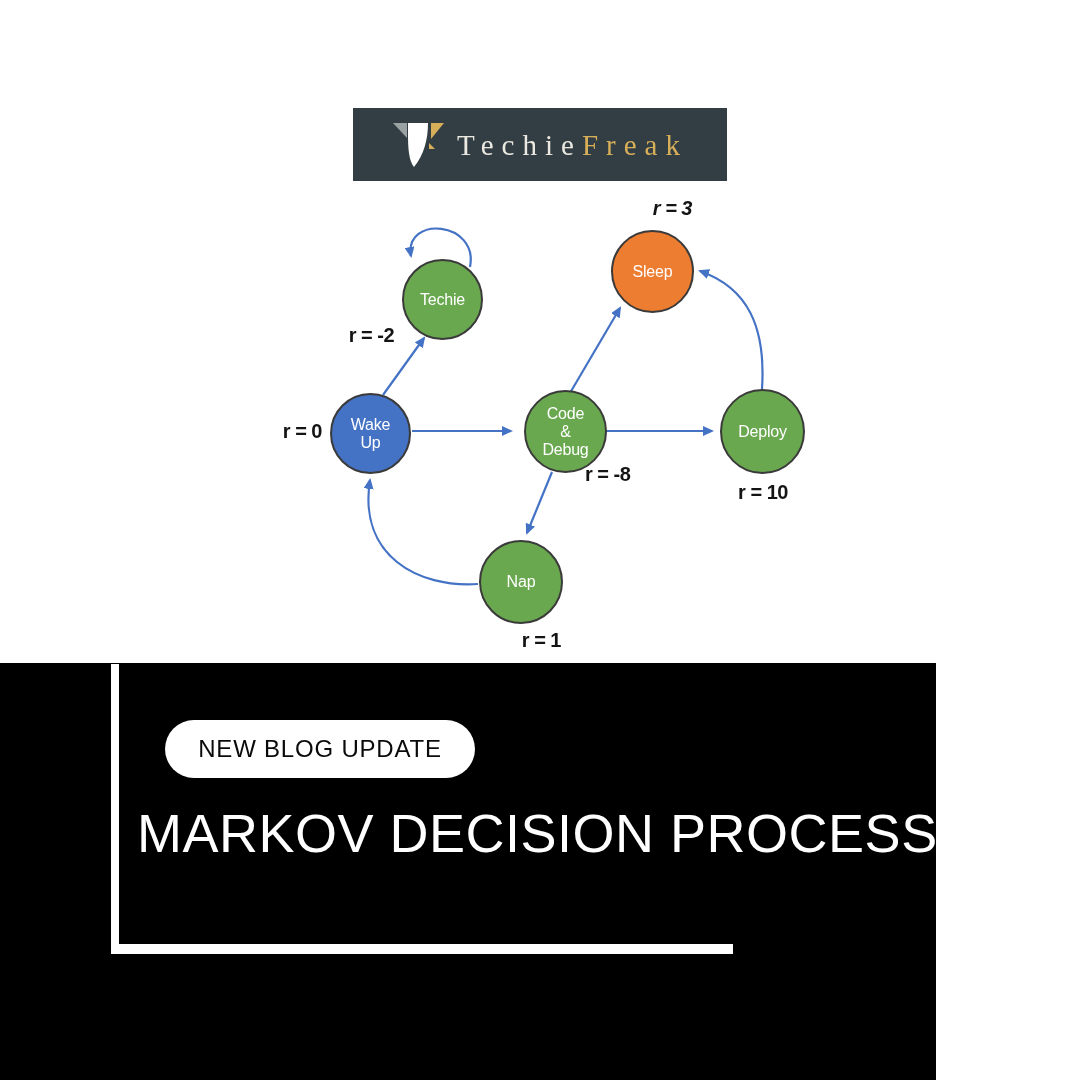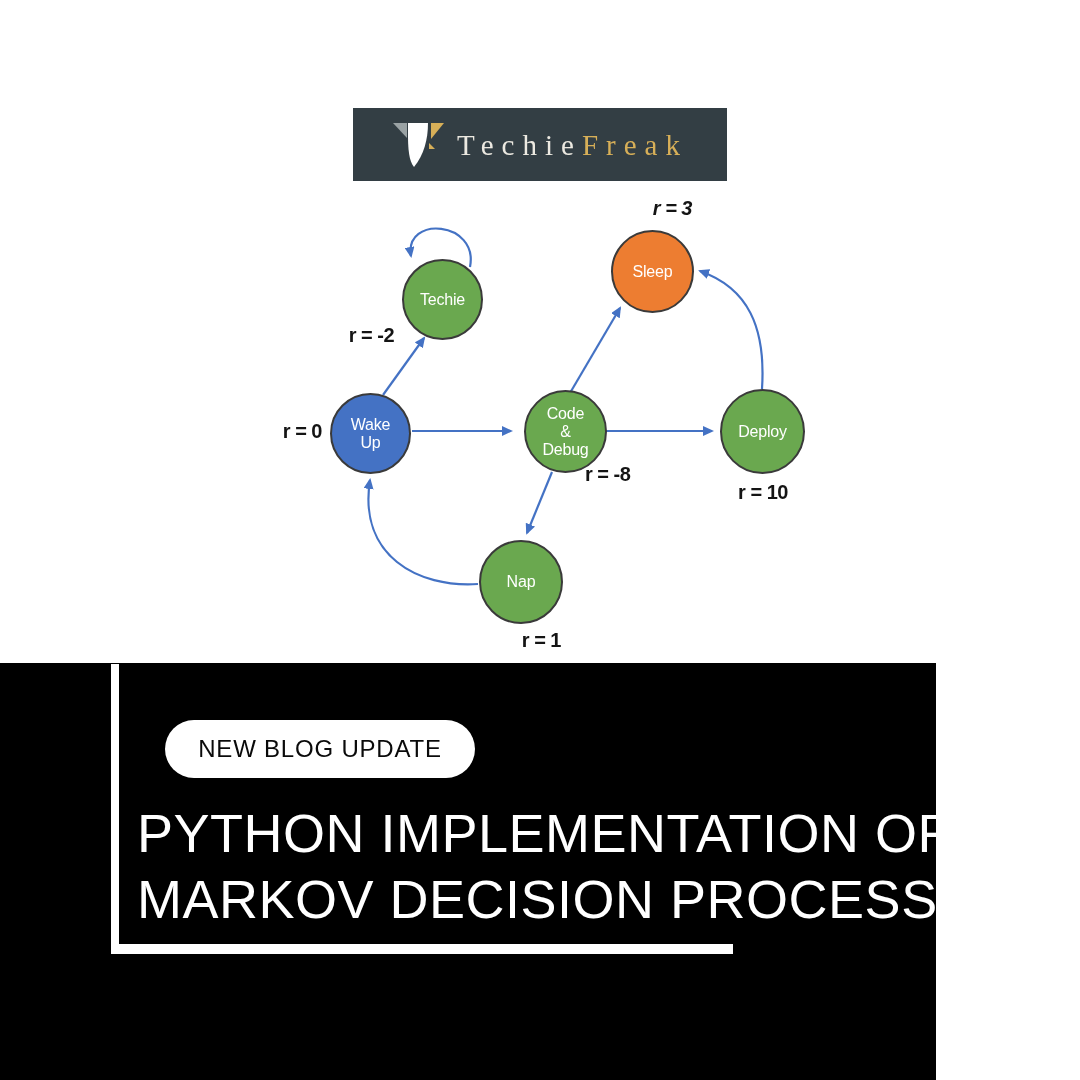--- a/index.html
+++ b/index.html
@@ -181,18 +181,17 @@
 
   <div class="banner">
     <div class="frame-vert"></div>
     <div class="frame-horiz"></div>
 
     <div class="badge">
       <span class="badge-label">NEW BLOG UPDATE</span>
     </div>
 
     <div class="post-title">
-      <div>PYTHON IMPLEMENTATION OF</div>
       <div>MARKOV DECISION PROCESS</div>
     </div>
   </div>
 
 </div>
 
 </body></html>

